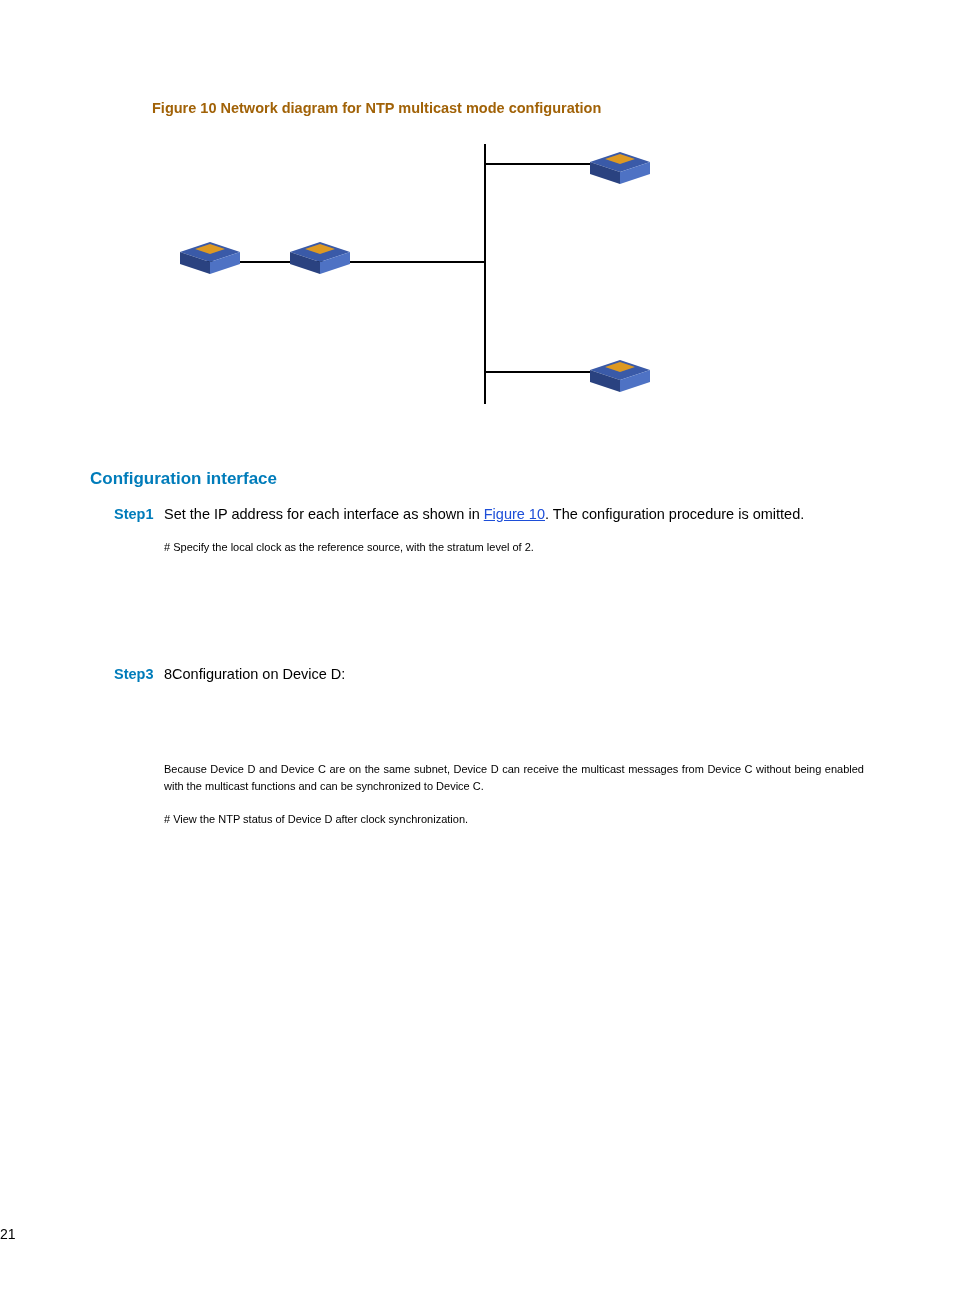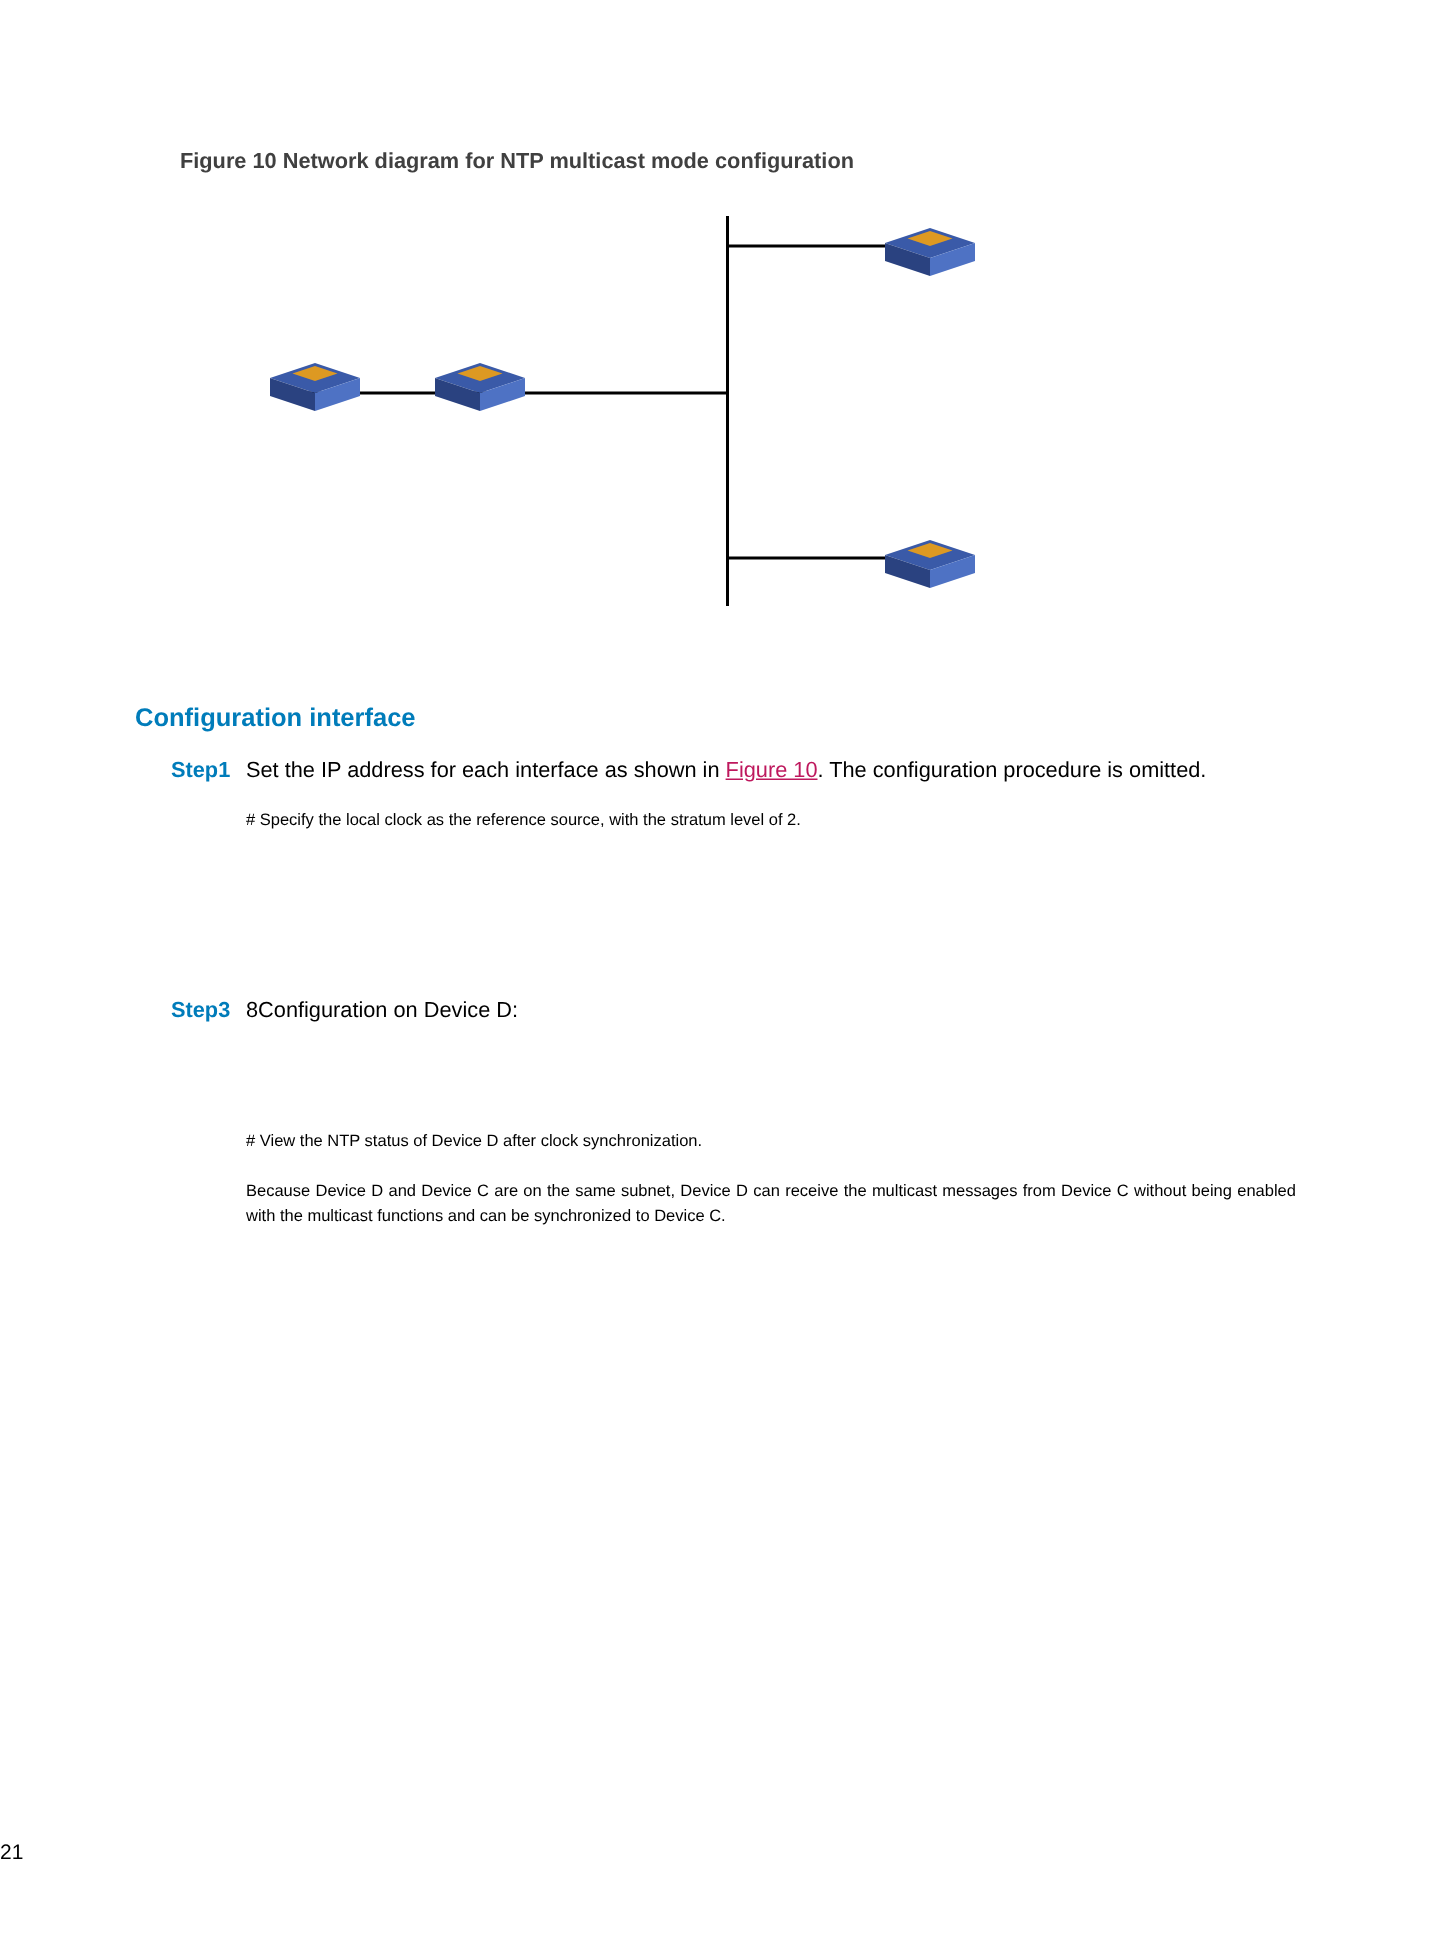--- a/index.html
+++ b/index.html
@@ -8,24 +8,24 @@
     height: 1294px;
     background: #fff;
     font-family: Arial, Helvetica, sans-serif;
     position: relative;
     color: #000;
   }
   .page {
     padding: 100px 90px 0 90px;
   }
   .figure-title {
-    color: #404040;
+    color: #a16207;
     font-weight: bold;
     font-size: 14.5px;
-    margin-left: 30px;
+    margin-left: 62px;
     margin-bottom: 18px;
   }
   .diagram {
     margin-left: 70px;
     position: relative;
     width: 520px;
     height: 280px;
   }
   .diagram svg { position: absolute; top: 0; left: 0; }
   .section-title {
@@ -46,21 +46,21 @@
     color: #007cba;
     font-weight: bold;
     width: 50px;
     flex-shrink: 0;
     margin-left: 24px;
   }
   .step-body {
     flex: 1;
     color: #000;
   }
-  .step-body .link { color: #be185d; text-decoration: underline; }
+  .step-body .link { color: #1d4ed8; text-decoration: underline; }
   .indented {
     margin-left: 74px;
     font-size: 11px;
     line-height: 1.55;
     margin-bottom: 16px;
     margin-top: 14px;
     text-align: justify;
     color: #000;
   }
   .gap { height: 50px; }
@@ -128,18 +128,18 @@
   <div class="indented"># Specify the local clock as the reference source, with the stratum level of 2.</div>
   <div class="gap"></div>
   <div class="gap-sm"></div>
 
   <div class="step-row">
     <div class="step-label">Step3</div>
     <div class="step-body">8Configuration on Device D:</div>
   </div>
 
   <div class="gap"></div>
+  <div class="indented">Because Device D and Device C are on the same subnet, Device D can receive the multicast messages from Device C without being enabled with the multicast functions and can be synchronized to Device C.</div>
   <div class="indented" style="margin-top:6px"># View the NTP status of Device D after clock synchronization.</div>
-  <div class="indented">Because Device D and Device C are on the same subnet, Device D can receive the multicast messages from Device C without being enabled with the multicast functions and can be synchronized to Device C.</div>
 
 </div>
 
 <div class="page-num">21</div>
 
 </body></html>

